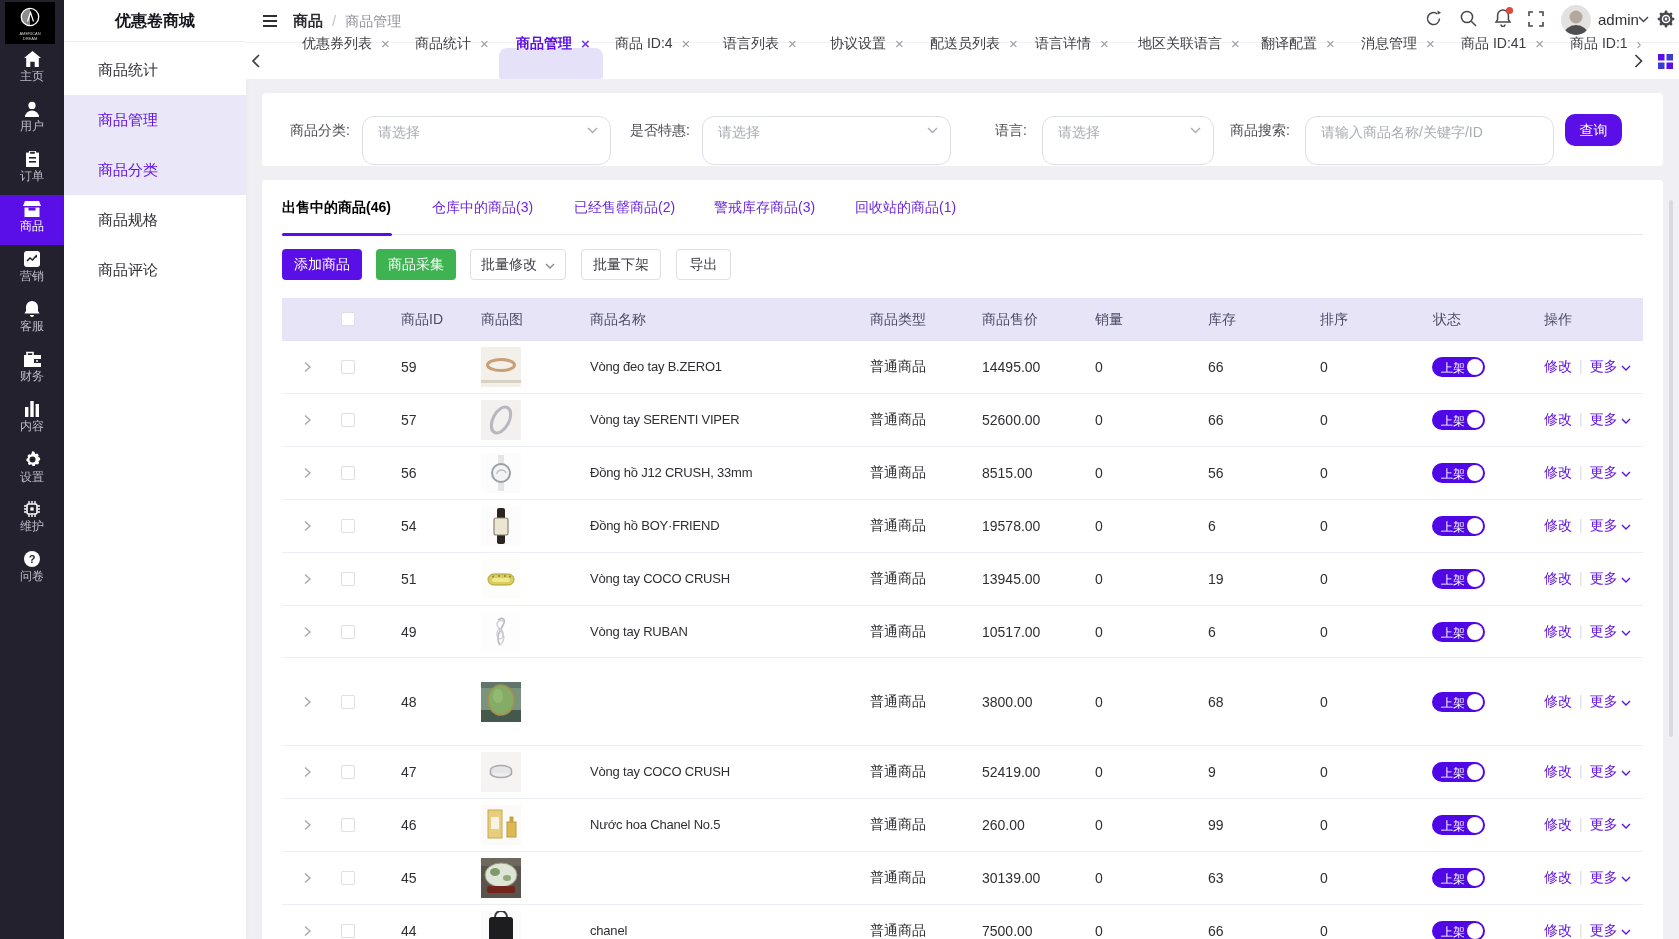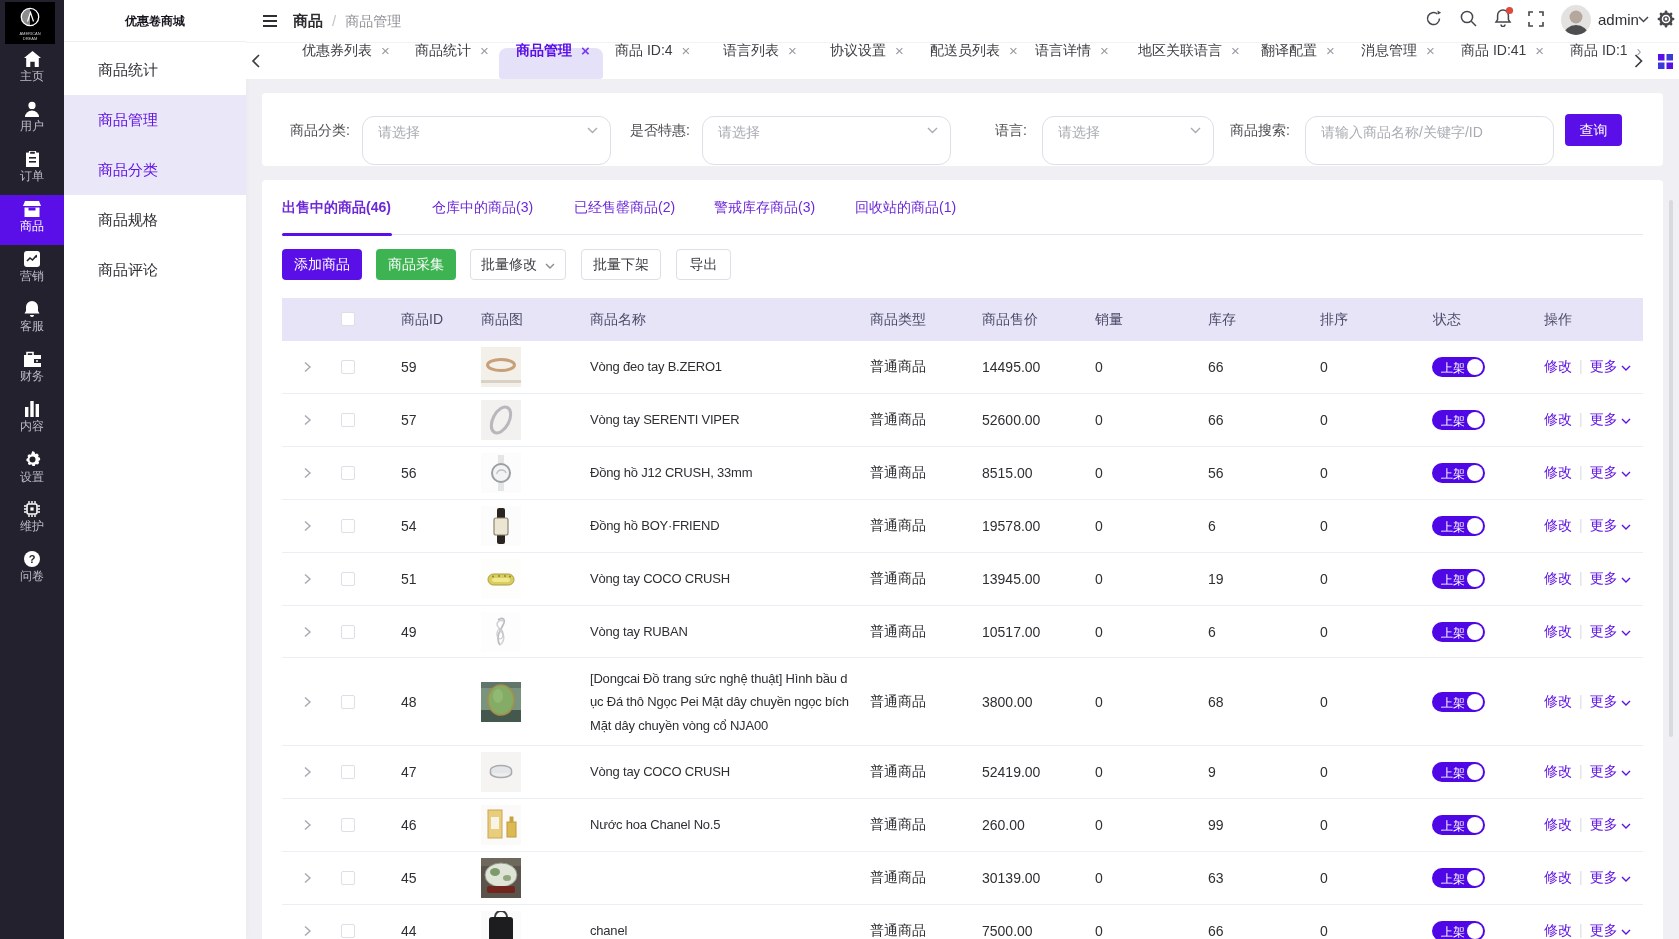--- a/index.html
+++ b/index.html
@@ -9,44 +9,44 @@
 .abs{position:absolute;}
 
 #rail{position:absolute;left:0;top:0;width:64px;height:939px;background:#23212e;}
 #logo{position:absolute;left:5px;top:2px;width:50px;height:42px;background:#000;display:flex;align-items:center;justify-content:center;flex-direction:column;}
 .railitem{position:absolute;left:0;width:64px;height:50px;color:#bdbcc7;text-align:center;}
 .railitem svg{display:block;margin:6px auto 2px;}
 .railitem .t{font-size:12px;line-height:14px;}
 .railitem.active{background:#5a0fe8;color:#fff;}
 
 #menu{position:absolute;left:64px;top:0;width:182px;height:939px;background:#fff;box-shadow:0 0 6px rgba(0,0,0,0.04);}
-#menutitle{height:42px;line-height:42px;text-align:center;font-size:12px;font-weight:bold;color:#16161f;border-bottom:1px solid #efeff2;}
+#menutitle{height:42px;line-height:42px;text-align:center;font-size:16px;font-weight:bold;color:#16161f;border-bottom:1px solid #efeff2;}
 .mitem{height:50px;line-height:50px;padding-left:34px;font-size:15px;color:#2f2f35;}
 .mitem.on{background:#eae7f9;color:#6013e3;}
 
 #topbar{position:absolute;left:246px;top:0;width:1433px;height:42px;background:#fff;}
 #crumb{position:absolute;left:293px;top:12px;font-size:15px;color:#2b2b30;font-weight:bold;}
 #crumb .sep{color:#c3c3ca;font-weight:normal;margin:0 9px;}
 #crumb .cur{color:#909097;font-weight:normal;font-size:14px;}
 .hicon{position:absolute;top:9px;}
 
 #tabbar{position:absolute;left:246px;top:42px;width:1433px;height:37px;background:#fff;border-top:1px solid #f2f2f5;}
-.tab{position:absolute;top:42px;height:37px;display:flex;align-items:flex-start;font-size:14px;color:#3c3c42;white-space:nowrap;}
+.tab{position:absolute;top:25px;height:37px;display:flex;align-items:center;font-size:14px;color:#3c3c42;white-space:nowrap;}
 .tab .x{font-size:15px;color:#9a9aa2;margin-left:9px;}
 #tabpill{position:absolute;left:499px;top:48px;width:104px;height:31px;background:#e5e1f8;border-radius:8px 8px 3px 3px;}
 
 #filtercard{position:absolute;left:262px;top:93px;width:1401px;height:73px;background:#fff;border-radius:4px;}
 #maincard{position:absolute;left:262px;top:180px;width:1401px;height:800px;background:#fff;border-radius:4px;}
 .flabel{position:absolute;top:122px;font-size:14px;color:#4c4c52;}
 .fsel{position:absolute;top:116px;height:49px;background:#fff;border:1px solid #dcdfe6;border-radius:12px;font-size:14px;color:#a8abb2;line-height:30px;padding-left:15px;}
 .fsel .chev{position:absolute;right:12px;top:10px;}
-#qbtn{position:absolute;left:1565px;top:114px;width:57px;height:32px;background:#5a0fe8;color:#fff;border-radius:4px;font-size:14px;text-align:center;line-height:32px;}
+#qbtn{position:absolute;left:1565px;top:114px;width:57px;height:32px;background:#5a0fe8;color:#fff;border-radius:10px;font-size:14px;text-align:center;line-height:32px;}
 
 .ptab{position:absolute;top:199px;font-size:14px;color:#6d28d9;}
-.ptab.on{color:#6d28d9;font-weight:bold;}
+.ptab.on{color:#000000;font-weight:bold;}
 #ptabline{position:absolute;left:282px;top:233px;width:110px;height:3px;background:#5a0fe8;border-radius:2px;}
 #ptabborder{position:absolute;left:282px;top:234px;width:1361px;height:1px;background:#e4e7ed;}
 
 .btn{position:absolute;top:249px;height:31px;border-radius:4px;font-size:14px;line-height:31px;text-align:center;}
 .btn.purple{background:#5a0fe8;color:#fff;}
 .btn.green{background:#3eb351;color:#fff;}
 .btn.plain{background:#fff;border:1px solid #dcdfe6;color:#3e3e44;line-height:29px;}
 
 #thead{position:absolute;left:282px;top:298px;width:1361px;height:43px;background:#e7e4f8;color:#4b4b68;font-size:14px;}
 .hc{position:absolute;top:0;line-height:43px;}
@@ -461,21 +461,20 @@
       </svg>
 <div class="cell cbox" style="left:59px;"></div>
 <div class="cell" style="left:119px;">48</div>
 <div class="pimg"><svg width="40" height="40">
           <rect width="40" height="40" fill="#7a937f"></rect>
           <rect y="28" width="40" height="12" fill="#45584e"></rect>
           <rect y="0" width="40" height="6" fill="#60766a"></rect>
           <ellipse cx="20" cy="18" rx="13" ry="15" fill="#85ac67" stroke="#a3904a" stroke-width="1.6"></ellipse>
           <ellipse cx="17" cy="14" rx="5" ry="7" fill="#93bd74" opacity="0.8"></ellipse>
         </svg></div>
-<div class="cell" style="left:308px;width:300px;line-height:23.5px;white-space:nowrap;font-size:13px;letter-spacing:-0.2px;">[Dongcai Đồ trang sức nghệ thuật] Hình bầu d<br>ục Đá thô Ngọc Pei Mặt dây chuyền ngọc bích<br>Mặt dây chuyền vòng cổ NJA00</div>
 <div class="cell" style="left:588px;">普通商品</div>
 <div class="cell" style="left:700px;">3800.00</div>
 <div class="cell" style="left:813px;">0</div>
 <div class="cell" style="left:926px;">68</div>
 <div class="cell" style="left:1038px;">0</div>
 <div class="toggle">
         <span class="tx">上架</span>
         <span class="knob"></span>
       </div>
 <div class="ops">修改<span class="bar">|</span>更多<svg width="10" height="6" viewBox="0 0 10 6" style="margin-left:3px;">

